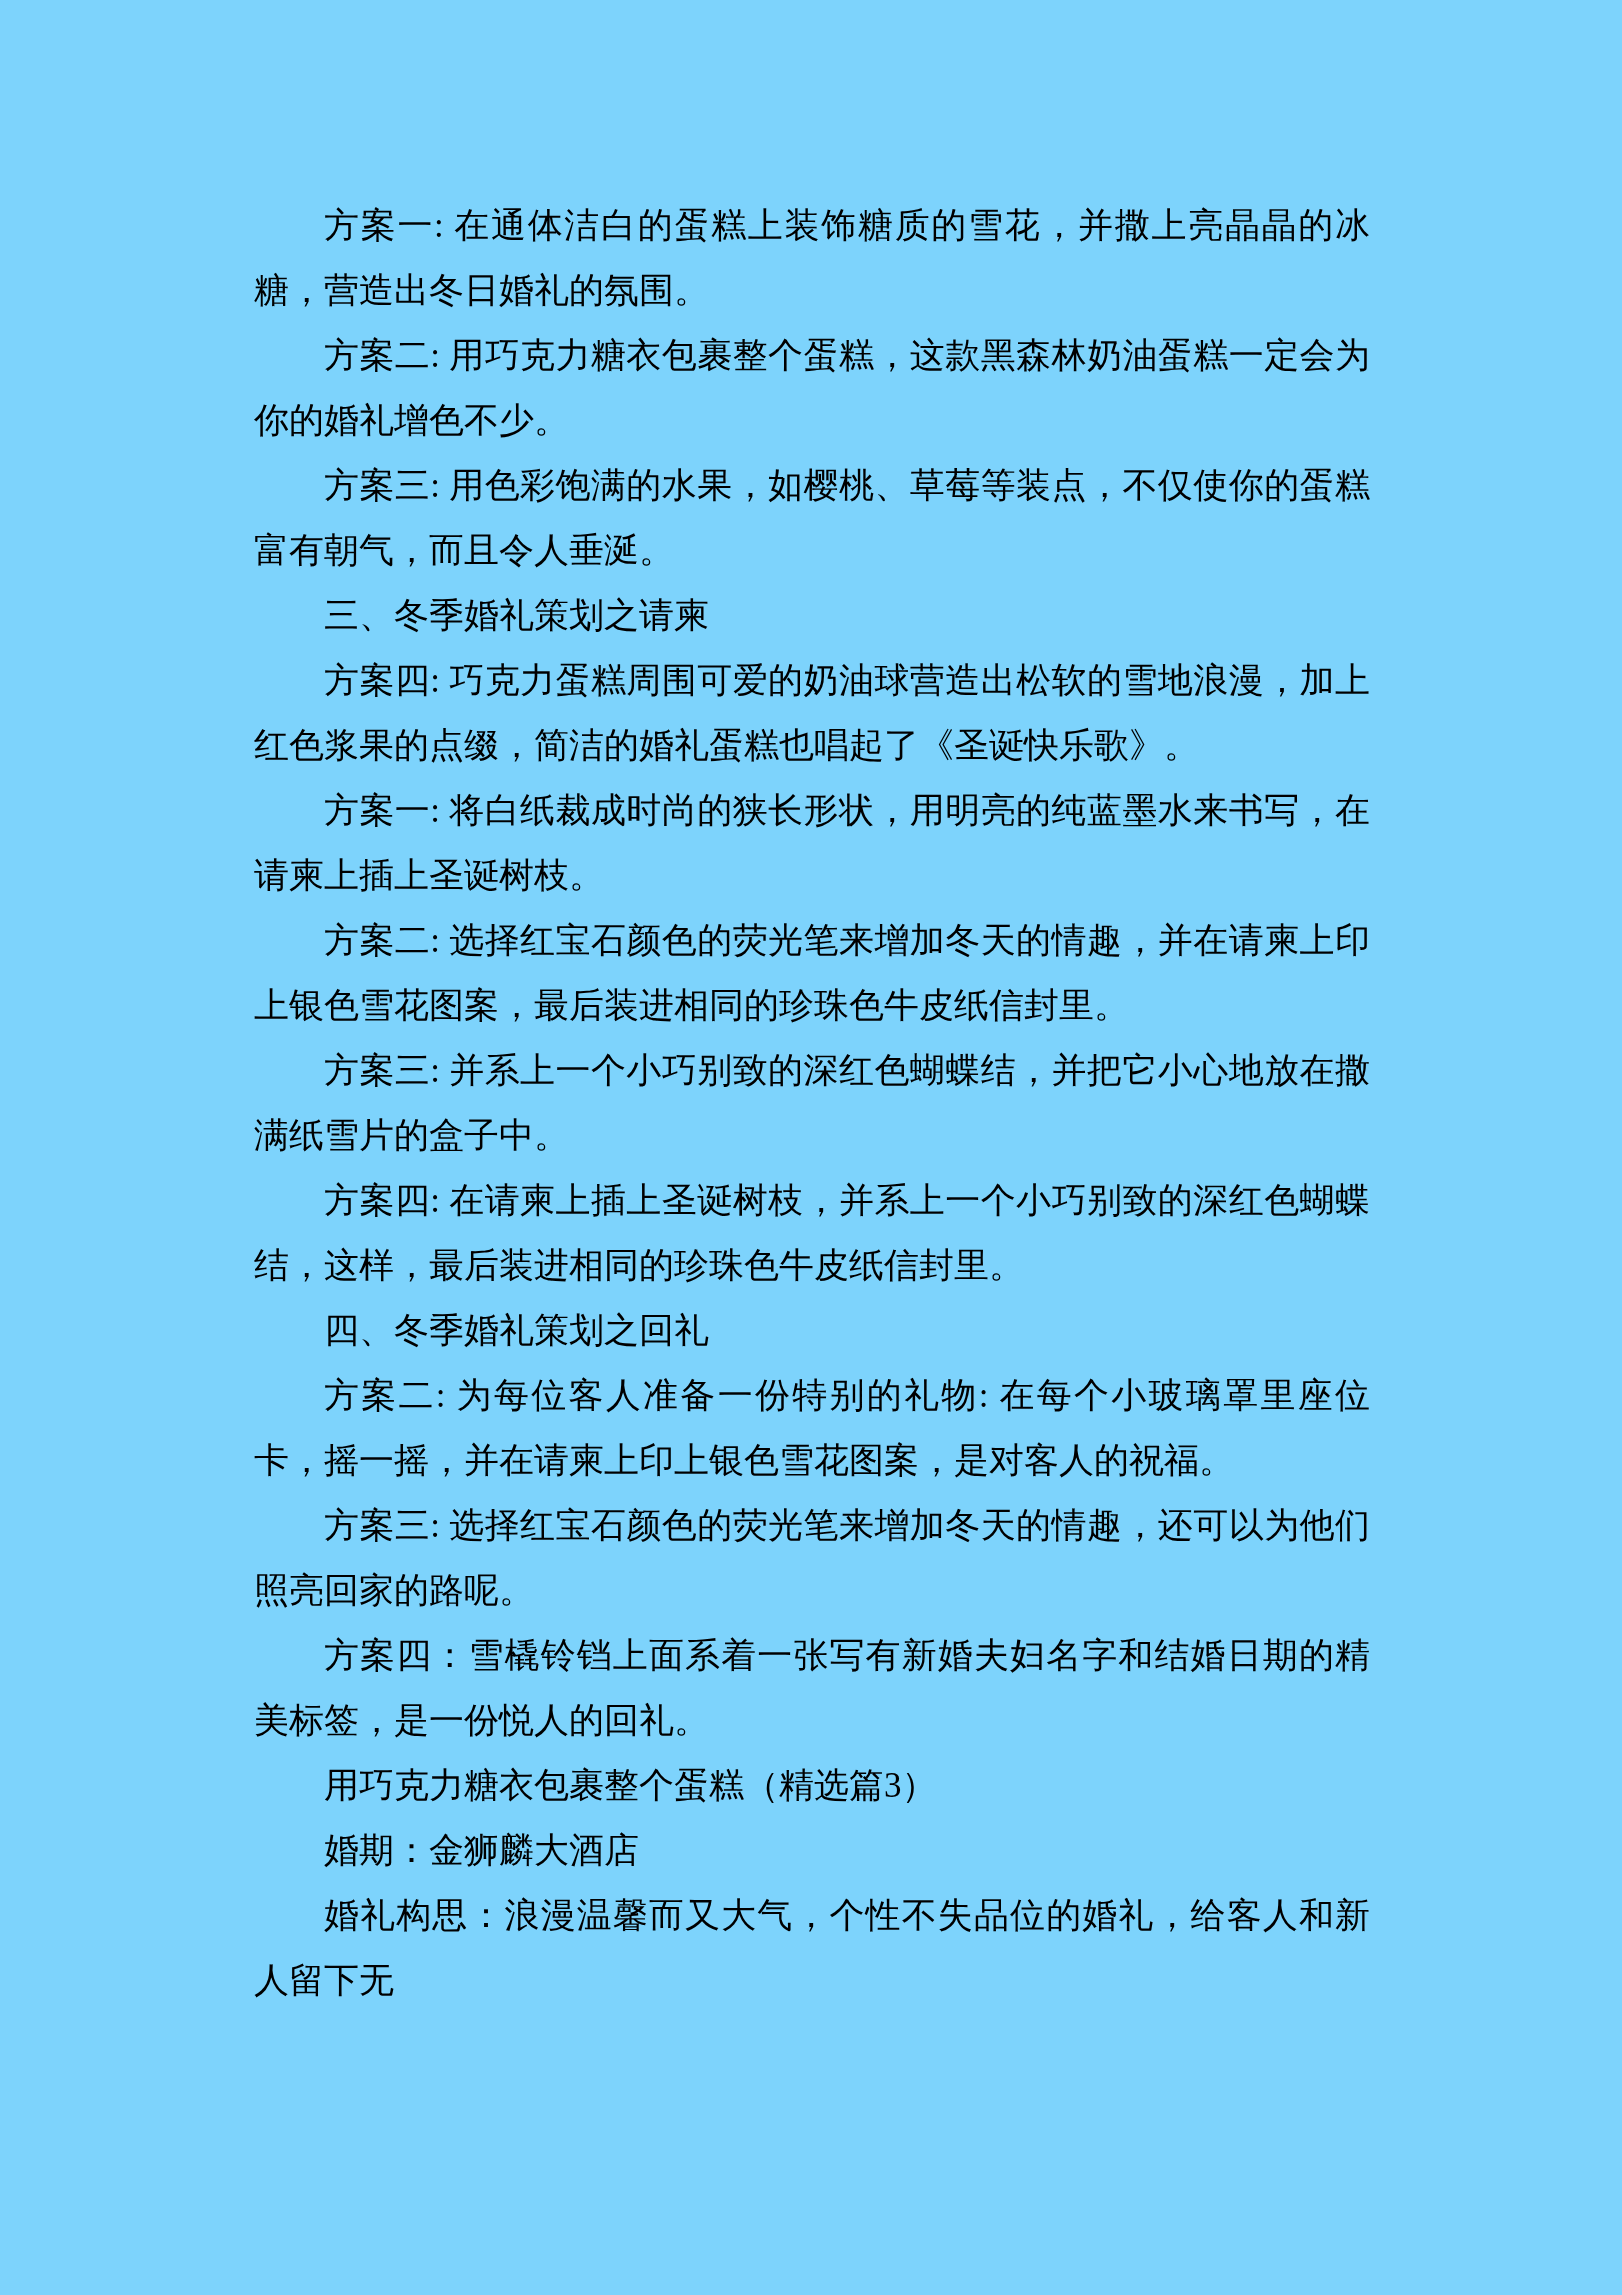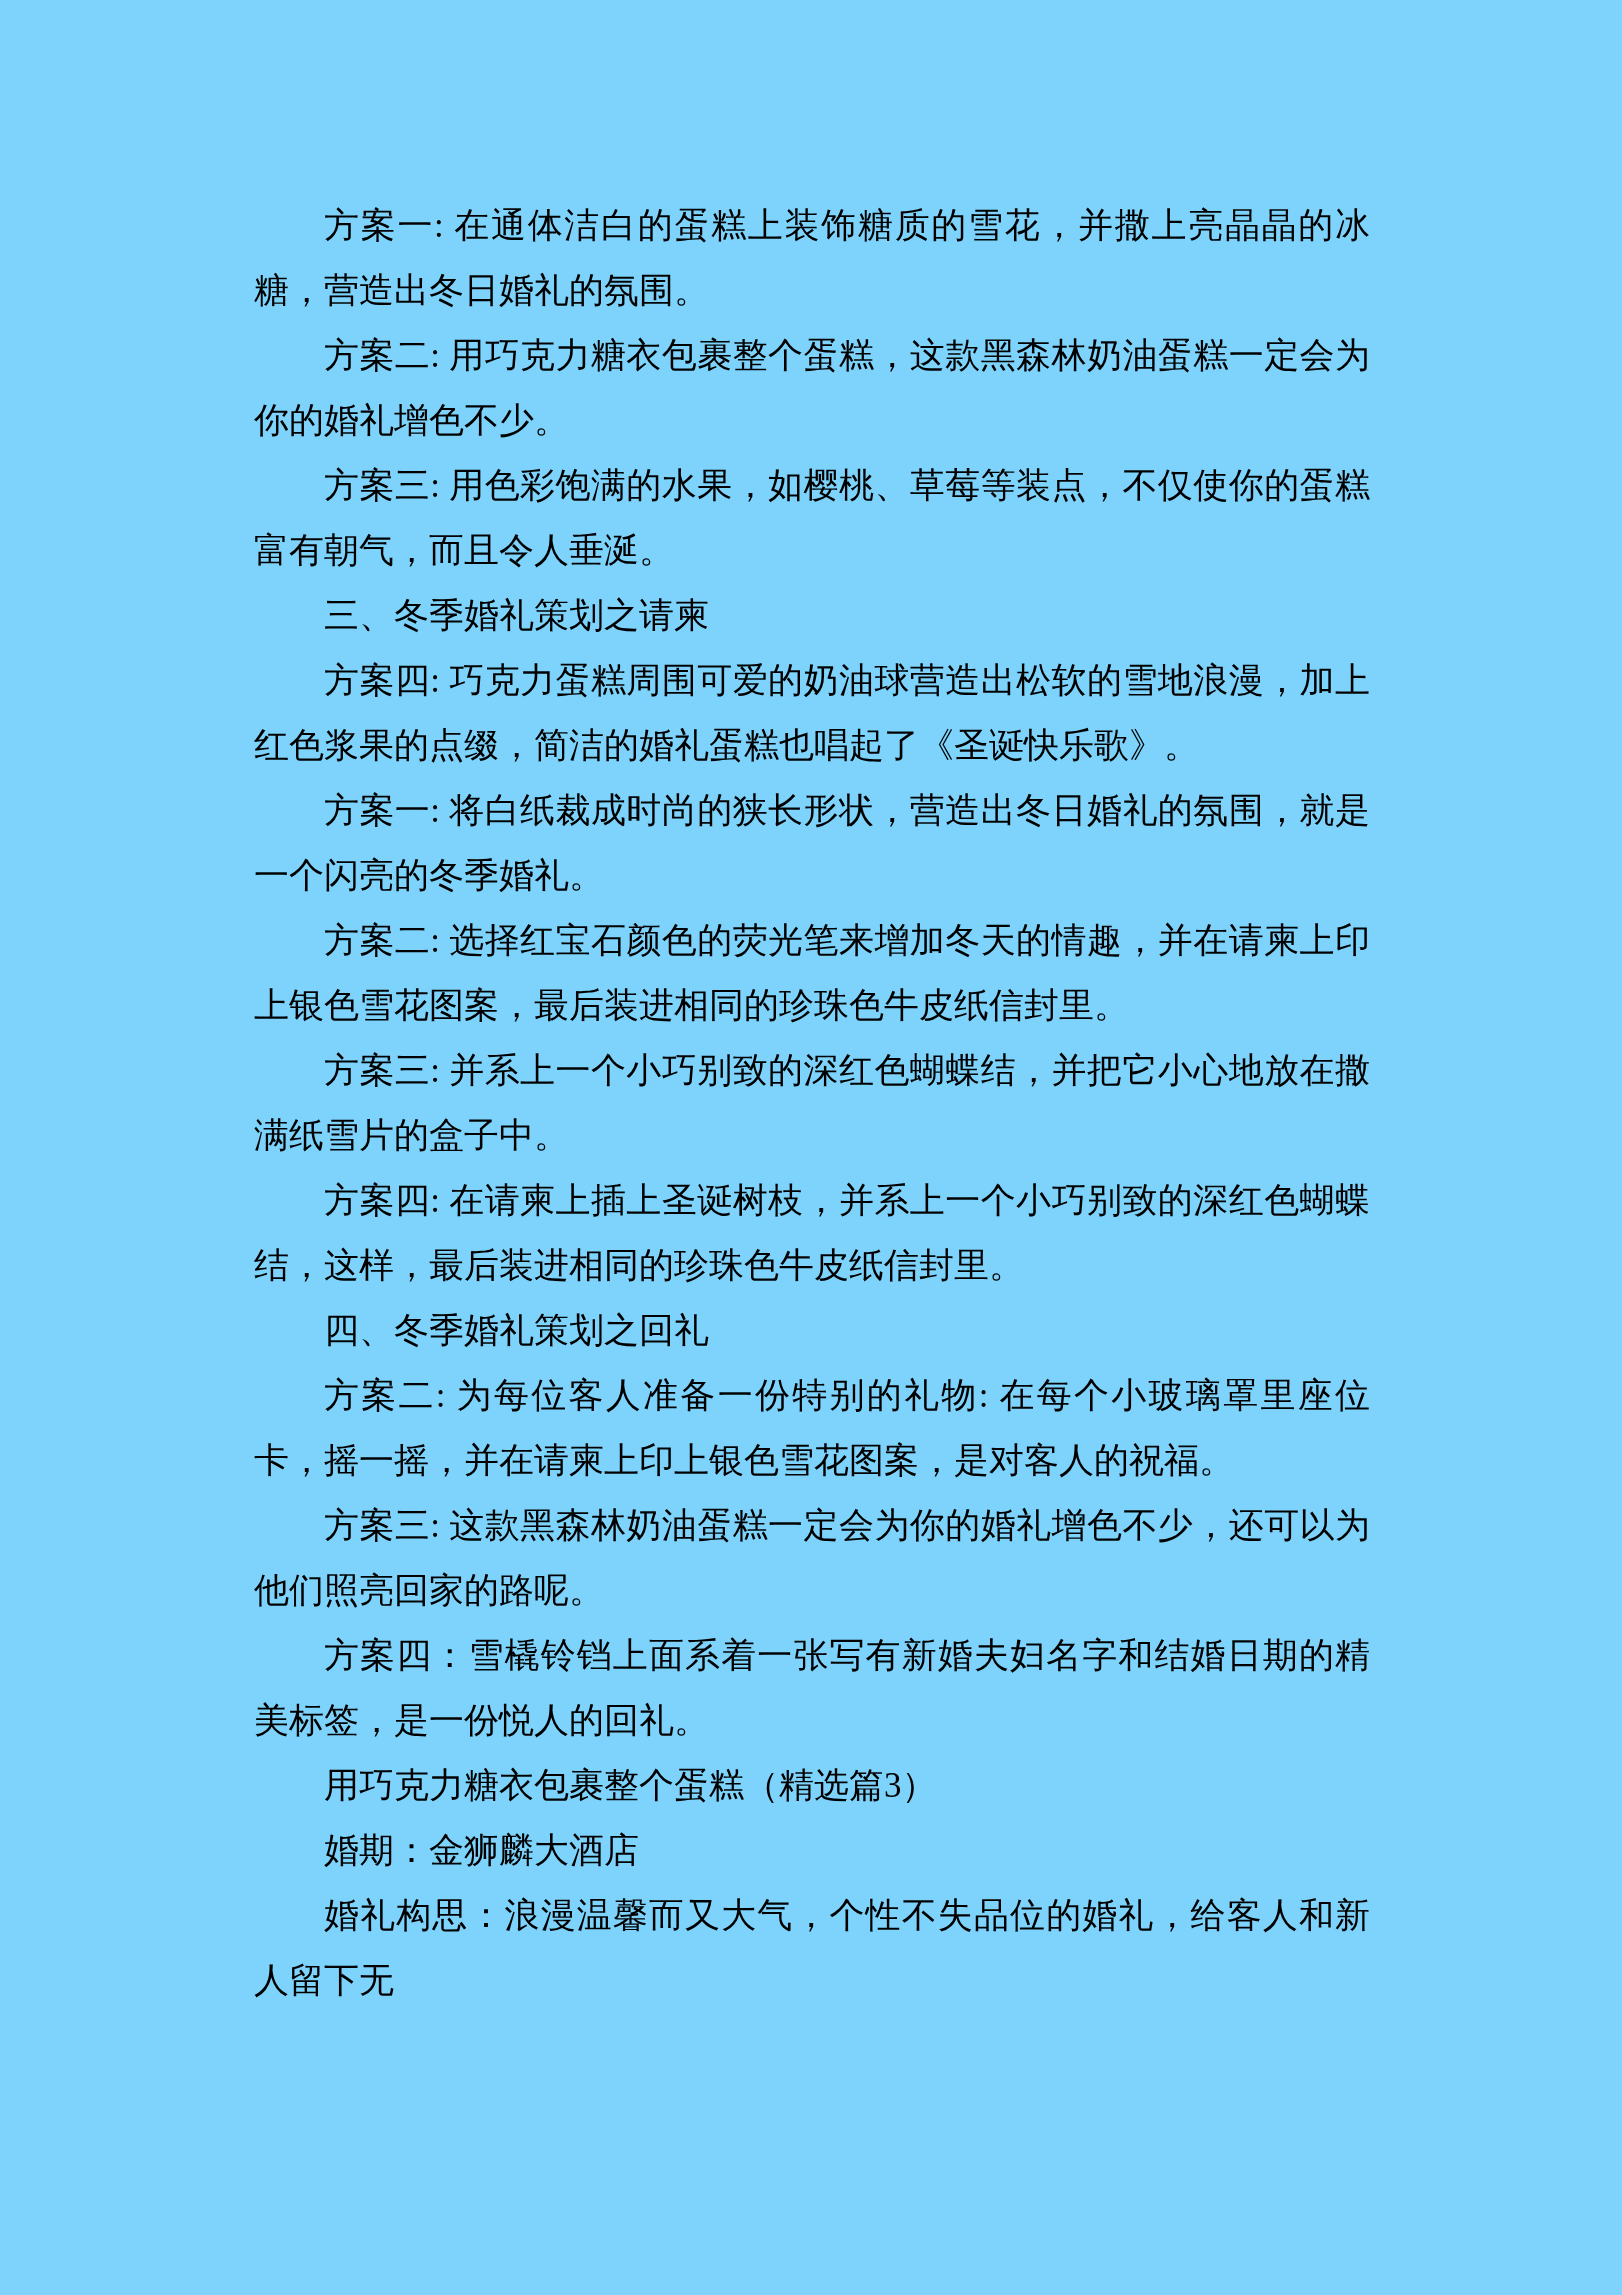--- a/index.html
+++ b/index.html
@@ -35,26 +35,26 @@
 </head>
 <body>
 
 <div class="page">
   <div class="content" id="paragraphs-container">
       <p>方案一: 在通体洁白的蛋糕上装饰糖质的雪花，并撒上亮晶晶的冰糖，营造出冬日婚礼的氛围。</p>
       <p>方案二: 用巧克力糖衣包裹整个蛋糕，这款黑森林奶油蛋糕一定会为你的婚礼增色不少。</p>
       <p>方案三: 用色彩饱满的水果，如樱桃、草莓等装点，不仅使你的蛋糕富有朝气，而且令人垂涎。</p>
       <p>三、冬季婚礼策划之请柬</p>
       <p>方案四: 巧克力蛋糕周围可爱的奶油球营造出松软的雪地浪漫，加上红色浆果的点缀，简洁的婚礼蛋糕也唱起了《圣诞快乐歌》。</p>
-      <p>方案一: 将白纸裁成时尚的狭长形状，营造出冬日婚礼的氛围，就是一个闪亮的冬季婚礼。</p>
+      <p>方案一: 将白纸裁成时尚的狭长形状，用明亮的纯蓝墨水来书写，在请柬上插上圣诞树枝。</p>
       <p>方案二: 选择红宝石颜色的荧光笔来增加冬天的情趣，并在请柬上印上银色雪花图案，最后装进相同的珍珠色牛皮纸信封里。</p>
       <p>方案三: 并系上一个小巧别致的深红色蝴蝶结，并把它小心地放在撒满纸雪片的盒子中。</p>
       <p>方案四: 在请柬上插上圣诞树枝，并系上一个小巧别致的深红色蝴蝶结，这样，最后装进相同的珍珠色牛皮纸信封里。</p>
       <p>四、冬季婚礼策划之回礼</p>
       <p>方案二: 为每位客人准备一份特别的礼物: 在每个小玻璃罩里座位卡，摇一摇，并在请柬上印上银色雪花图案，是对客人的祝福。</p>
-      <p>方案三: 这款黑森林奶油蛋糕一定会为你的婚礼增色不少，还可以为他们照亮回家的路呢。</p>
+      <p>方案三: 选择红宝石颜色的荧光笔来增加冬天的情趣，还可以为他们照亮回家的路呢。</p>
       <p>方案四：雪橇铃铛上面系着一张写有新婚夫妇名字和结婚日期的精美标签，是一份悦人的回礼。</p>
       <p>用巧克力糖衣包裹整个蛋糕（精选篇3）</p>
       <p>婚期：金狮麟大酒店</p>
       <p>婚礼构思：浪漫温馨而又大气，个性不失品位的婚礼，给客人和新人留下无</p>
     </div>
 </div>
 
 
 </body></html>

